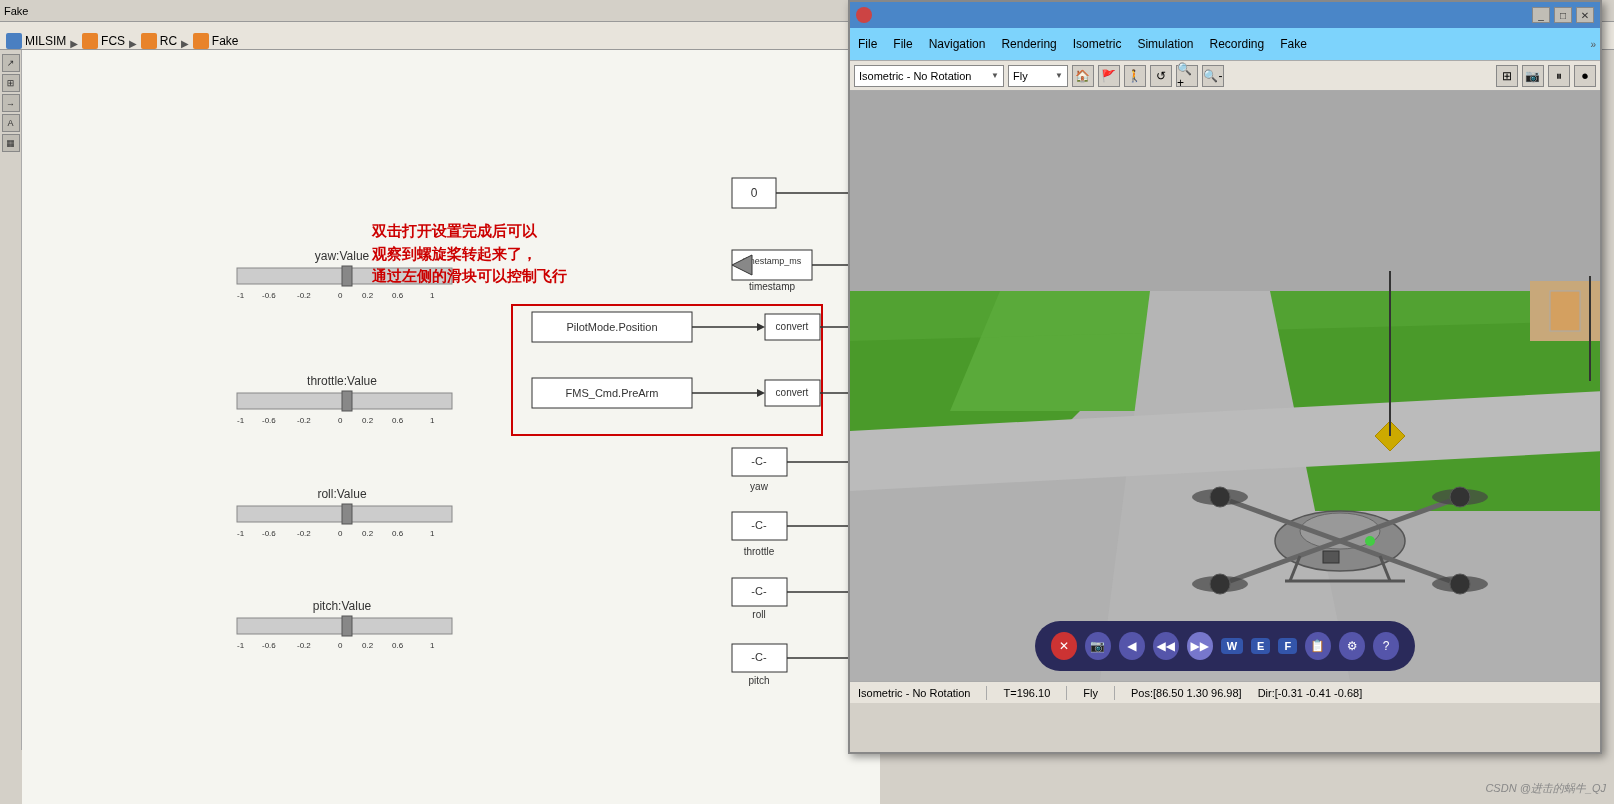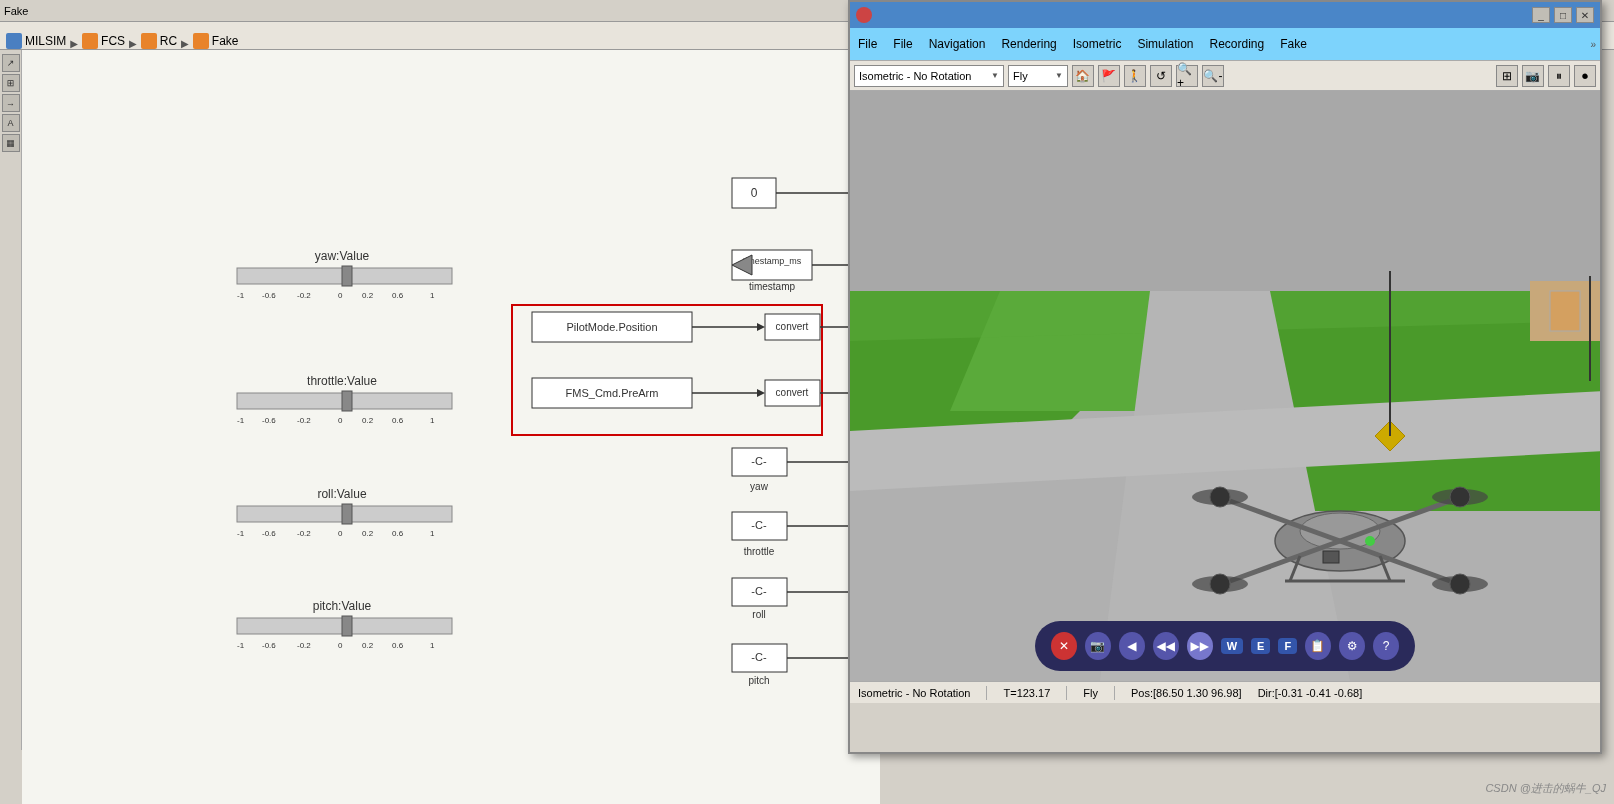--- a/index.html
+++ b/index.html
@@ -436,20 +436,25 @@
     <rect x="320" y="566" width="10" height="20" fill="#888" stroke="#555"></rect>
     <text x="215" y="598" font-size="8" fill="#333">-1</text>
     <text x="240" y="598" font-size="8" fill="#333">-0.6</text>
     <text x="275" y="598" font-size="8" fill="#333">-0.2</text>
     <text x="316" y="598" font-size="8" fill="#333">0</text>
     <text x="340" y="598" font-size="8" fill="#333">0.2</text>
     <text x="370" y="598" font-size="8" fill="#333">0.6</text>
     <text x="408" y="598" font-size="8" fill="#333">1</text>
   </svg>
 
+  <div id="annotation">
+    <div>双击打开设置完成后可以</div>
+    <div>观察到螺旋桨转起来了，</div>
+    <div>通过左侧的滑块可以控制飞行</div>
+  </div>
 </div>
 
 <div id="viewer-window">
 
   <div id="viewer-titlebar">
     <div style="display:flex;align-items:center;">
       <div class="viewer-title-icon"></div>
     </div>
     <div class="viewer-title-buttons">
       <div class="viewer-title-btn">_</div>
@@ -560,21 +565,21 @@
         <div class="nav-btn">📋</div>
         <div class="nav-btn">⚙</div>
         <div class="nav-btn">?</div>
       </div>
     </div>
   </div>
 
   <div id="viewer-statusbar">
     <span>Isometric - No Rotation</span>
     <div class="status-divider"></div>
-    <span>T=123.17</span>
+    <span>T=196.10</span>
     <div class="status-divider"></div>
     <span>Fly</span>
     <div class="status-divider"></div>
     <span>Pos:[86.50 1.30 96.98]</span>
     <span>Dir:[-0.31 -0.41 -0.68]</span>
   </div>
 </div>
 
 <div id="watermark">CSDN @进击的蜗牛_QJ</div>
 

